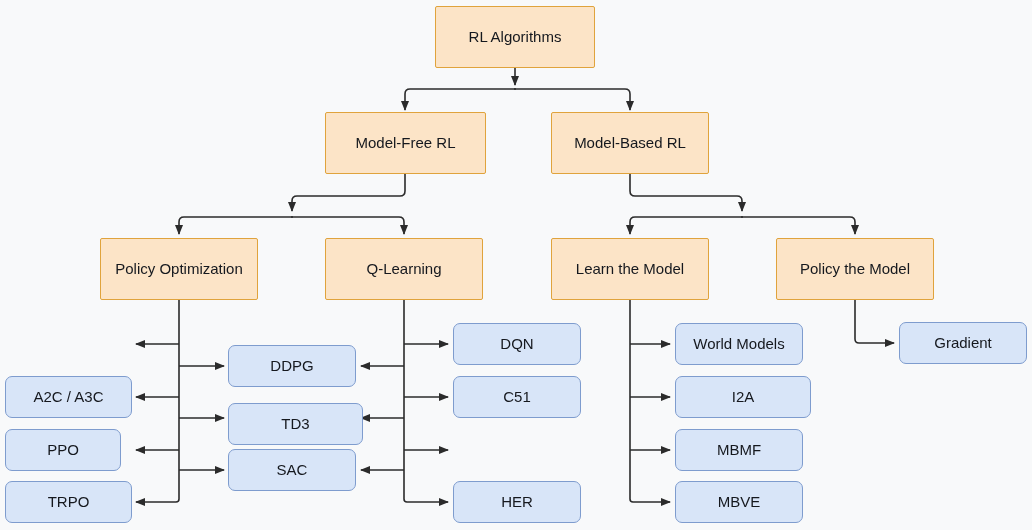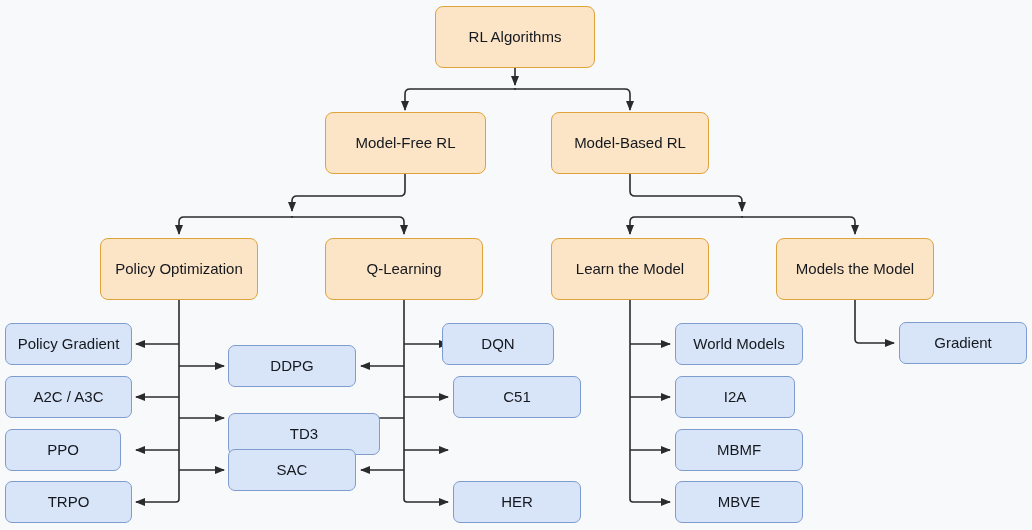--- a/index.html
+++ b/index.html
@@ -45,21 +45,21 @@
     text-align:center;
     color:var(--text);
     font-size:15px;
     line-height:1.15;
     white-space:nowrap;
   }
   .cat{
     height:62px;
     background:var(--category-fill);
     border:1.6px solid var(--category-border);
-    border-radius:8px;
+    border-radius:2px;
   }
   .alg{
     height:42px;
     background:var(--algorithm-fill);
     border:1.3px solid var(--algorithm-border);
     border-radius:7px;
   }
 </style>
 </head>
 <body>
@@ -122,35 +122,34 @@
       <path class="edge" d="M855 300 V339 Q855 343 859 343 H894"></path>
     </g>
   </svg>
 
   <div class="node cat" style="left:435px;top:6px;width:160px">RL Algorithms</div>
   <div class="node cat" style="left:325px;top:112px;width:161px">Model-Free RL</div>
   <div class="node cat" style="left:100px;top:238px;width:158px">Policy Optimization</div>
   <div class="node cat" style="left:551px;top:112px;width:158px">Model-Based RL</div>
   <div class="node cat" style="left:325px;top:238px;width:158px">Q-Learning</div>
   <div class="node cat" style="left:551px;top:238px;width:158px">Learn the Model</div>
-  <div class="node cat" style="left:776px;top:238px;width:158px">Models the Model</div>
+  <div class="node cat" style="left:776px;top:238px;width:158px">Policy the Model</div>
 
-  <div class="node alg" style="left:5px;top:323px;width:127px">Policy Gradient</div>
   <div class="node alg" style="left:5px;top:376px;width:127px">A2C / A3C</div>
   <div class="node alg" style="left:5px;top:429px;width:116px">PPO</div>
   <div class="node alg" style="left:5px;top:481px;width:127px">TRPO</div>
 
   <div class="node alg" style="left:228px;top:345px;width:128px">DDPG</div>
-  <div class="node alg" style="left:228px;top:413px;width:152px">TD3</div>
+  <div class="node alg" style="left:228px;top:403px;width:135px">TD3</div>
   <div class="node alg" style="left:228px;top:449px;width:128px">SAC</div>
 
-  <div class="node alg" style="left:442px;top:323px;width:112px">DQN</div>
+  <div class="node alg" style="left:453px;top:323px;width:128px">DQN</div>
   <div class="node alg" style="left:453px;top:376px;width:128px">C51</div>
   <div class="node alg" style="left:453px;top:481px;width:128px">HER</div>
 
   <div class="node alg" style="left:675px;top:323px;width:128px">World Models</div>
-  <div class="node alg" style="left:675px;top:376px;width:120px">I2A</div>
+  <div class="node alg" style="left:675px;top:376px;width:136px">I2A</div>
   <div class="node alg" style="left:675px;top:481px;width:128px">MBVE</div>
   <div class="node alg" style="left:675px;top:429px;width:128px">MBMF</div>
 
   <div class="node alg" style="left:899px;top:322px;width:128px">Gradient</div>
 
 </div>
 
 </body></html>

